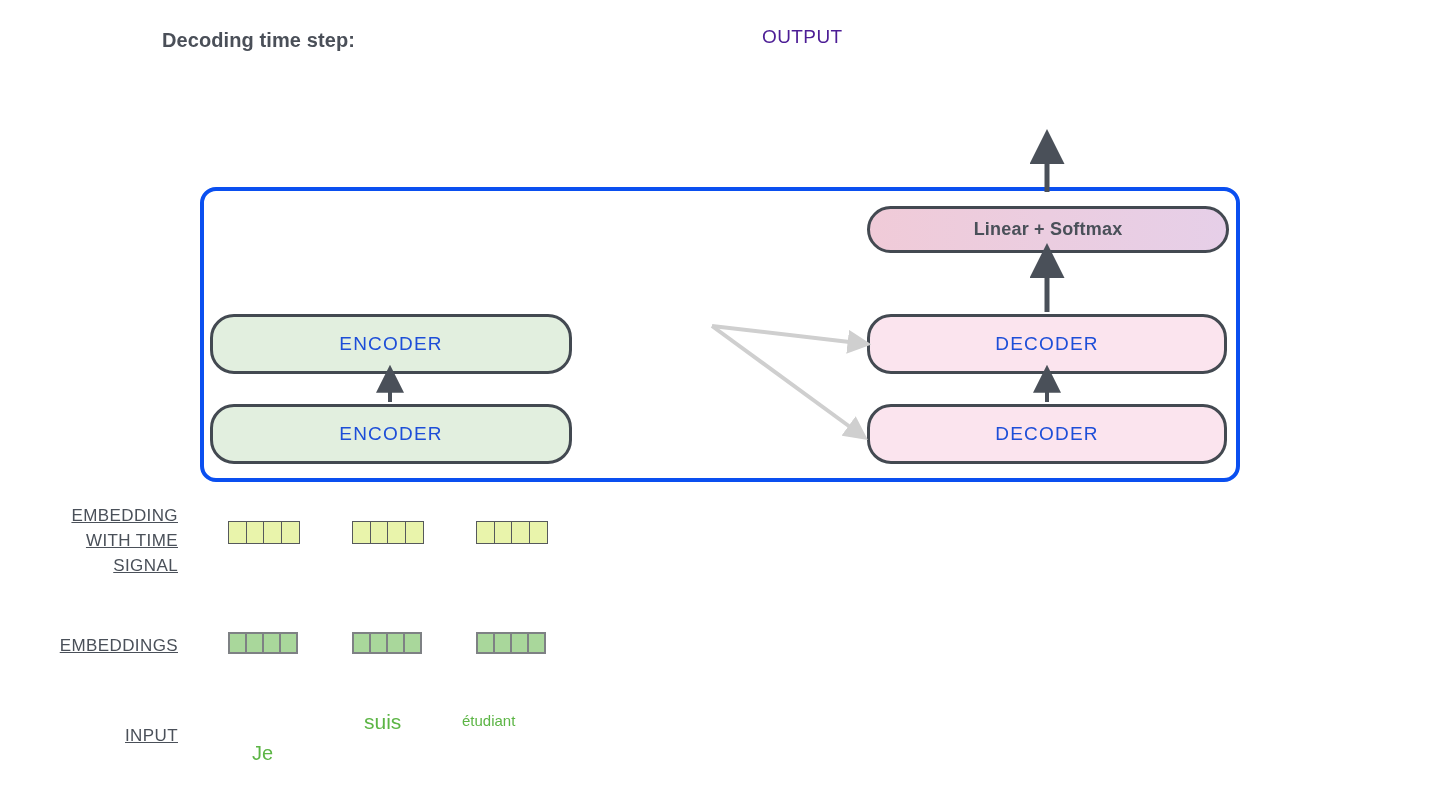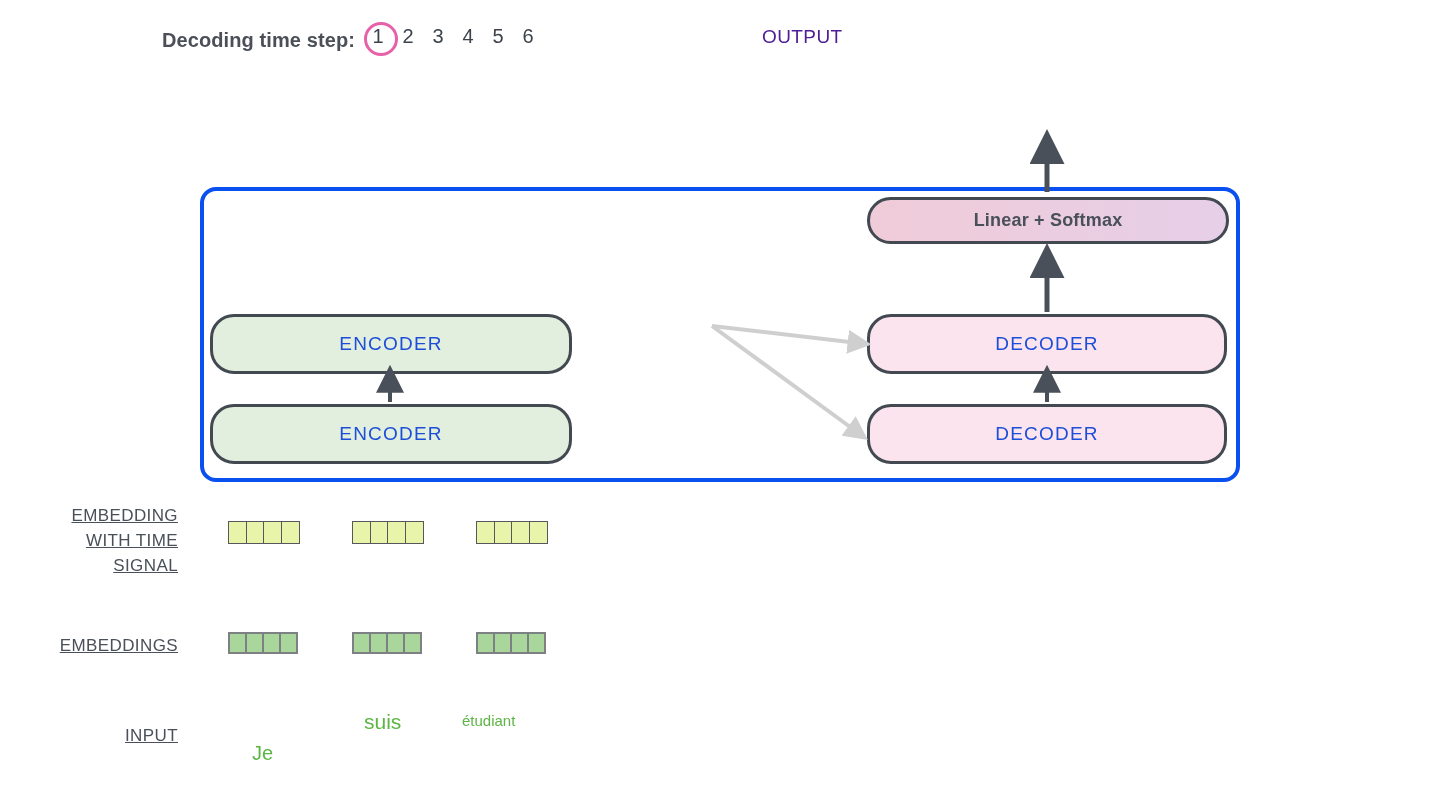--- a/index.html
+++ b/index.html
@@ -106,21 +106,21 @@
     height: 60px;
   }
   #encoder-top    { top: 314px; }
   #encoder-bottom { top: 404px; }
   #decoder-top    { top: 314px; }
   #decoder-bottom { top: 404px; }
 
   #linear-softmax {
     position: absolute;
     left: 867px;
-    top: 197px;
+    top: 206px;
     width: 362px;
     height: 47px;
     border: 3px solid #434951;
     border-radius: 24px;
     box-sizing: border-box;
     background: linear-gradient(to right, #f0cbd8 0%, #e6cfe8 100%);
     display: flex;
     align-items: center;
     justify-content: center;
     font-size: 18px;
@@ -186,21 +186,20 @@
     white-space: nowrap;
   }
 </style>
 </head>
 <body>
 
 <div id="stage">
 
   <div id="timestep-bar">
     <span id="timestep-label">Decoding time step:</span>
-    <span id="steps-holder"><span class="step-num active" style="margin-left: 8px;">1</span><span class="step-num">2</span><span class="step-num">3</span><span class="step-num">4</span><span class="step-num">5</span><span class="step-num">6</span></span>
   </div>
 
   <div id="output-label">OUTPUT</div>
 
   <div id="blue-box"></div>
 
   <div id="linear-softmax">Linear + Softmax</div>
 
   <div class="stack-box enc" id="encoder-top">ENCODER</div>
   <div class="stack-box enc" id="encoder-bottom">ENCODER</div>

